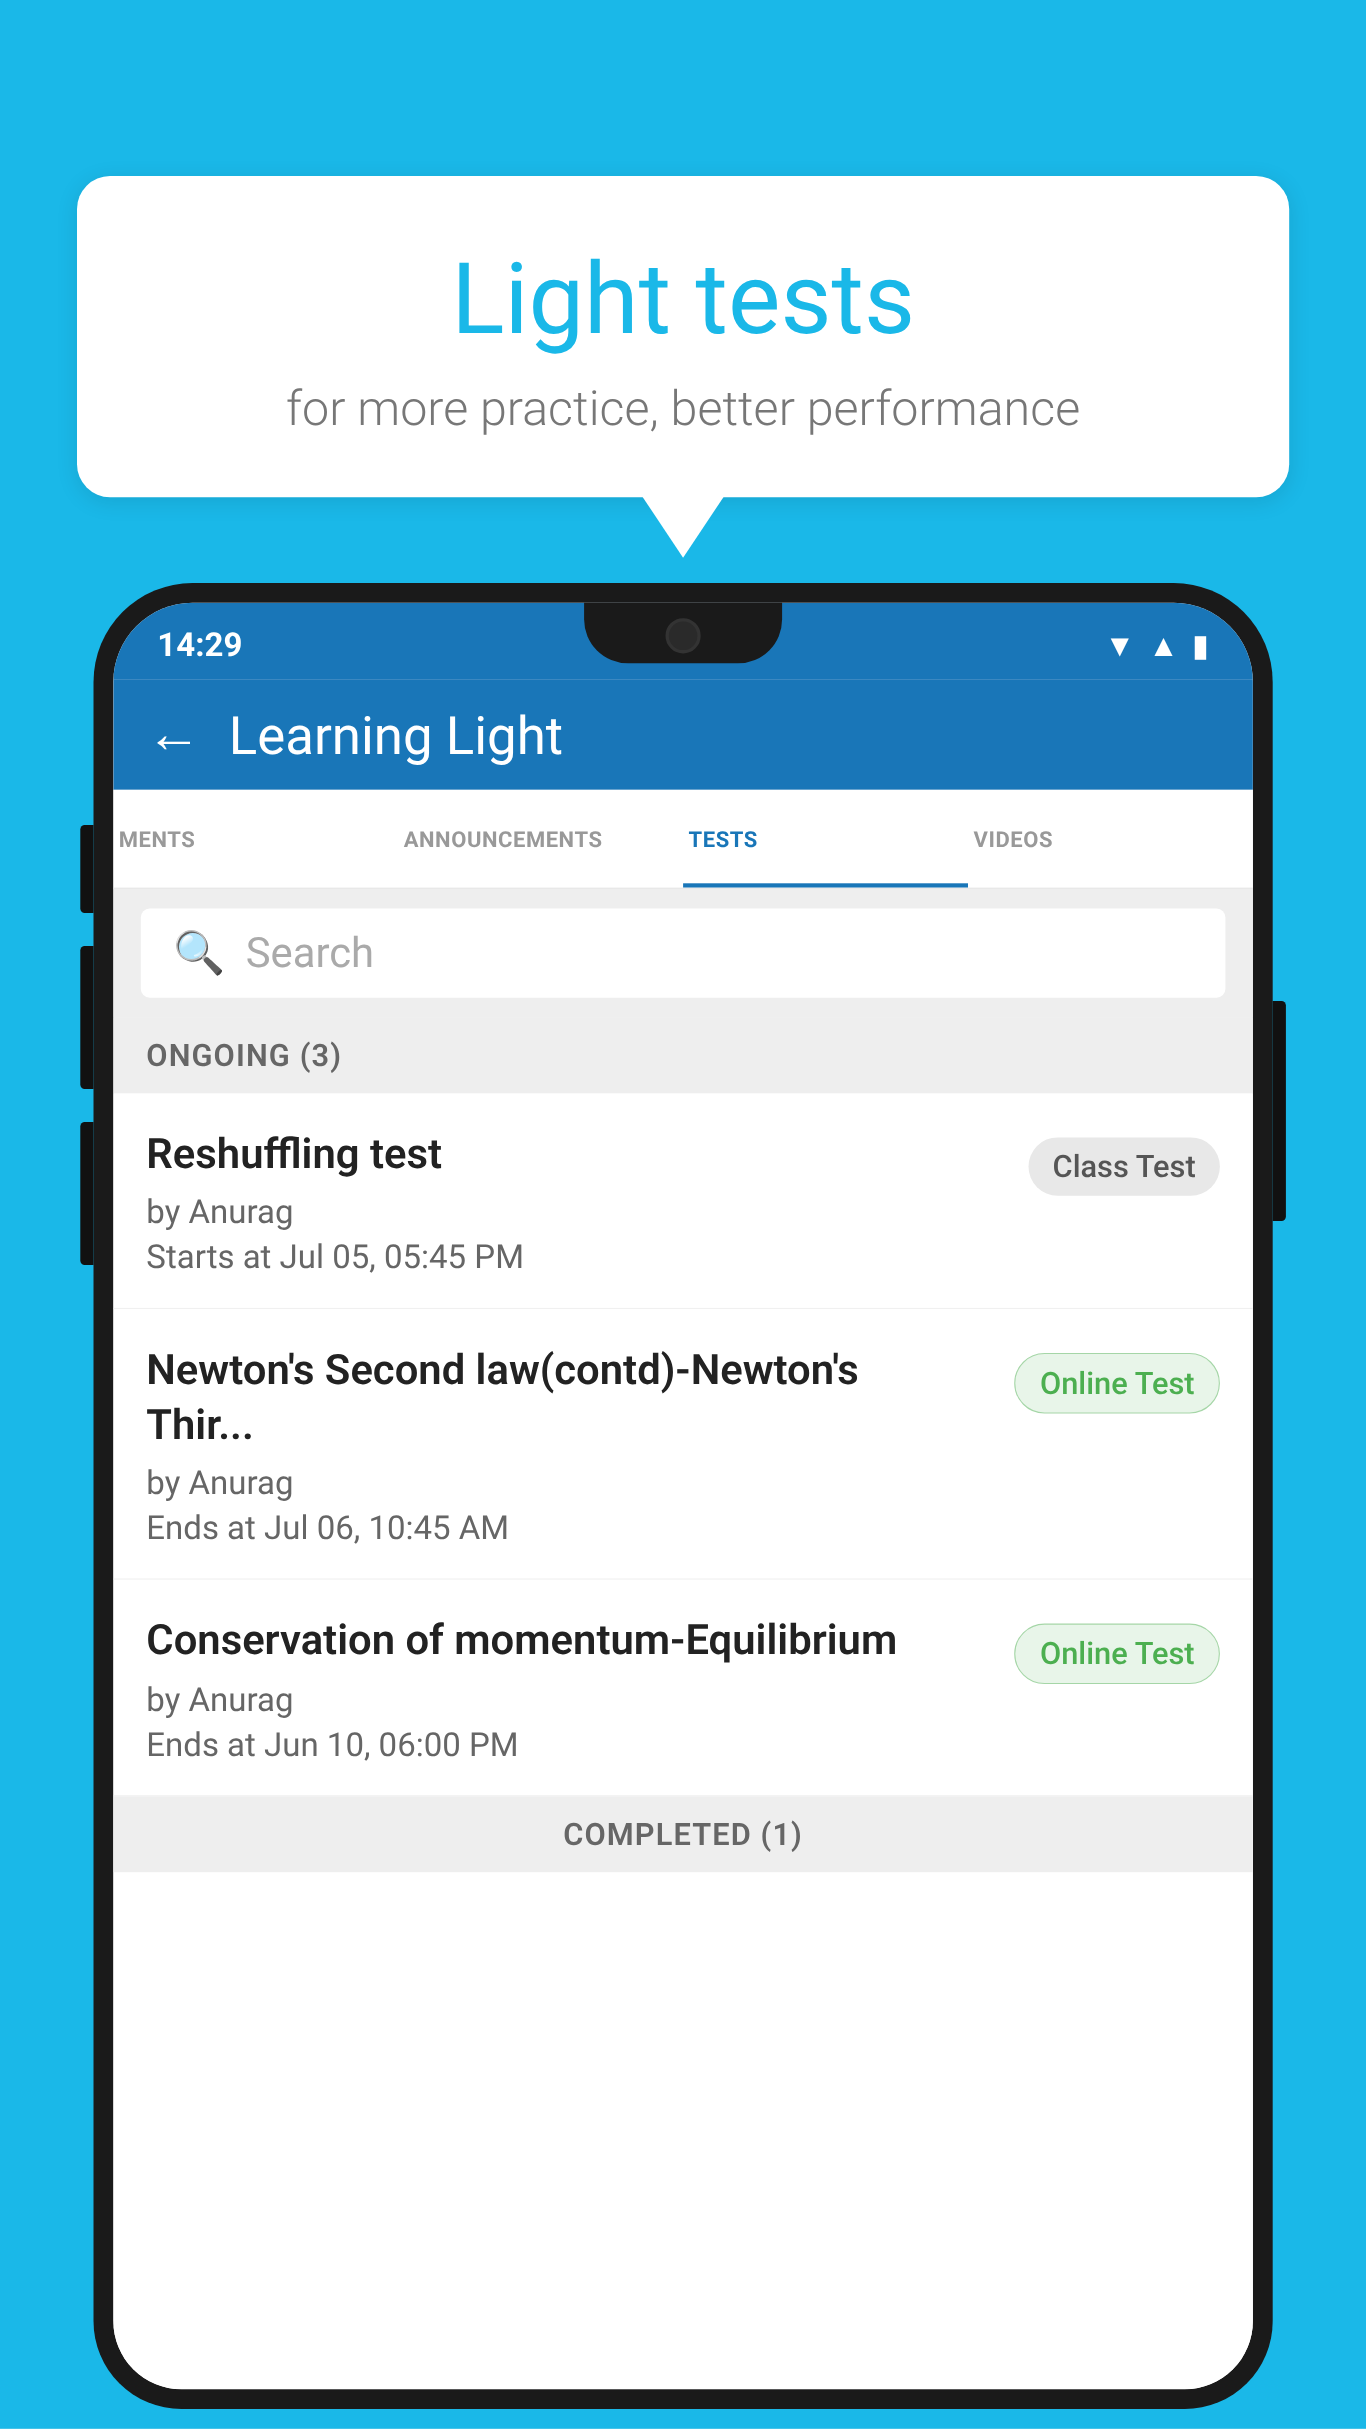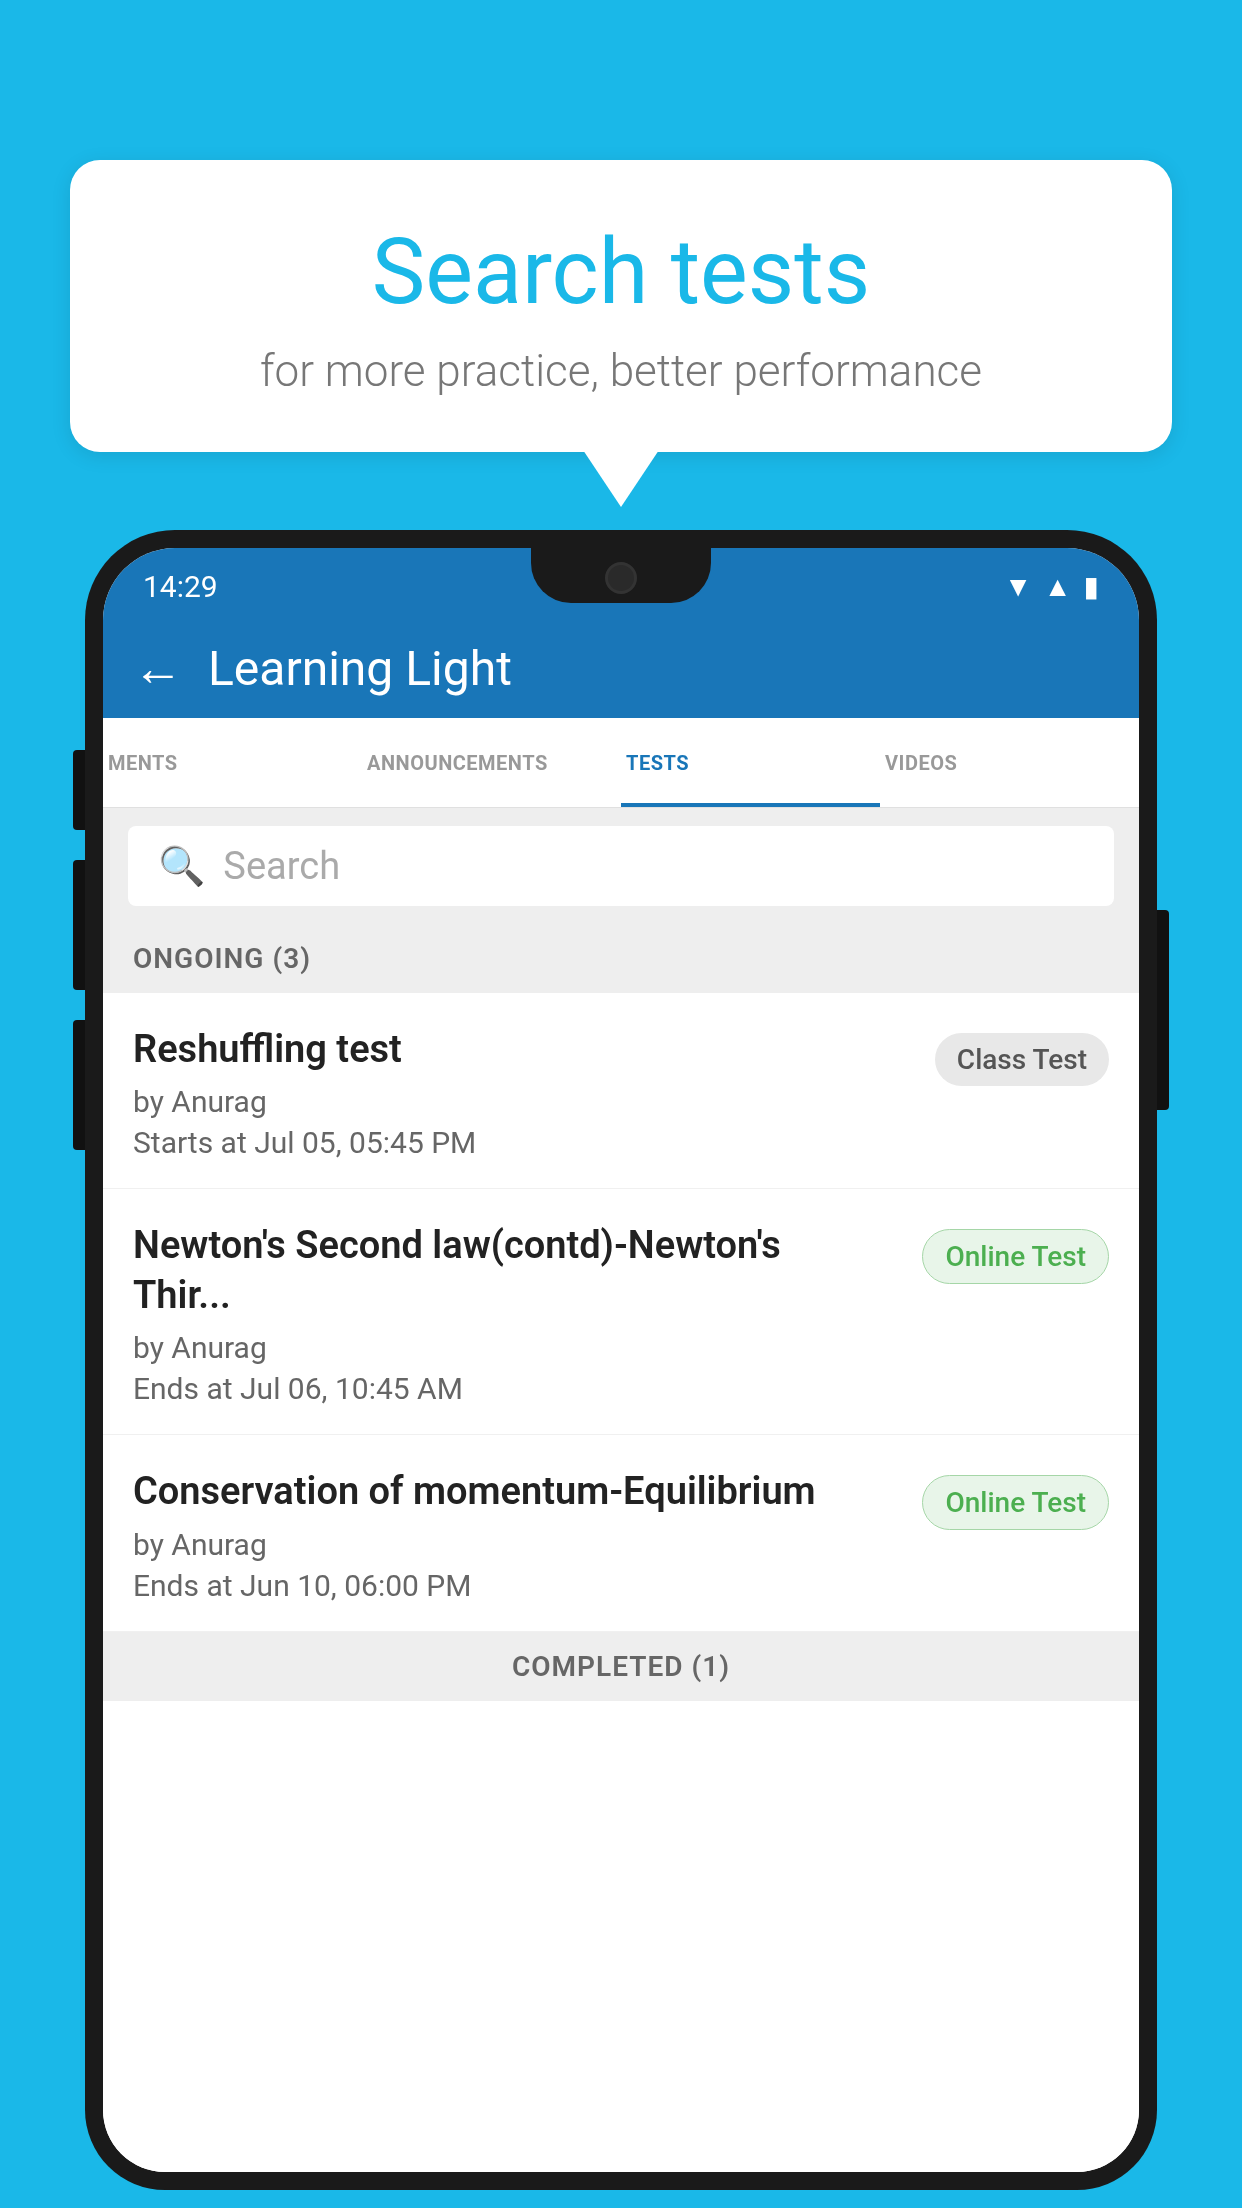--- a/index.html
+++ b/index.html
@@ -98,21 +98,21 @@
       background: #1976b8;
       display: flex;
       justify-content: space-between;
       align-items: center;
       padding: 18px 40px 12px;
       height: 70px;
     }
     .status-time {
       color: white;
       font-size: 30px;
-      font-weight: 400;
+      font-weight: 700;
       text-align: center;
     }
     .status-icons {
       display: flex;
       align-items: center;
       gap: 12px;
     }
     .wifi-icon, .signal-icon, .battery-icon {
       color: white;
       font-size: 28px;
@@ -302,21 +302,21 @@
       width: 12px;
       height: 200px;
       background: #111;
       border-radius: 0 4px 4px 0;
     }
   </style>
 </head>
 <body>
 
 <div class="speech-bubble">
-  <div class="speech-bubble-title">Search tests</div>
+  <div class="speech-bubble-title">Light tests</div>
   <div class="speech-bubble-subtitle">for more practice, better performance</div>
 </div>
 
 <div class="phone-container">
   <div class="phone-outer">
 
     <div class="phone-side-btn-left"></div>
     <div class="phone-side-btn-left2"></div>
     <div class="phone-side-btn-left3"></div>
     <div class="phone-side-btn-right"></div>

